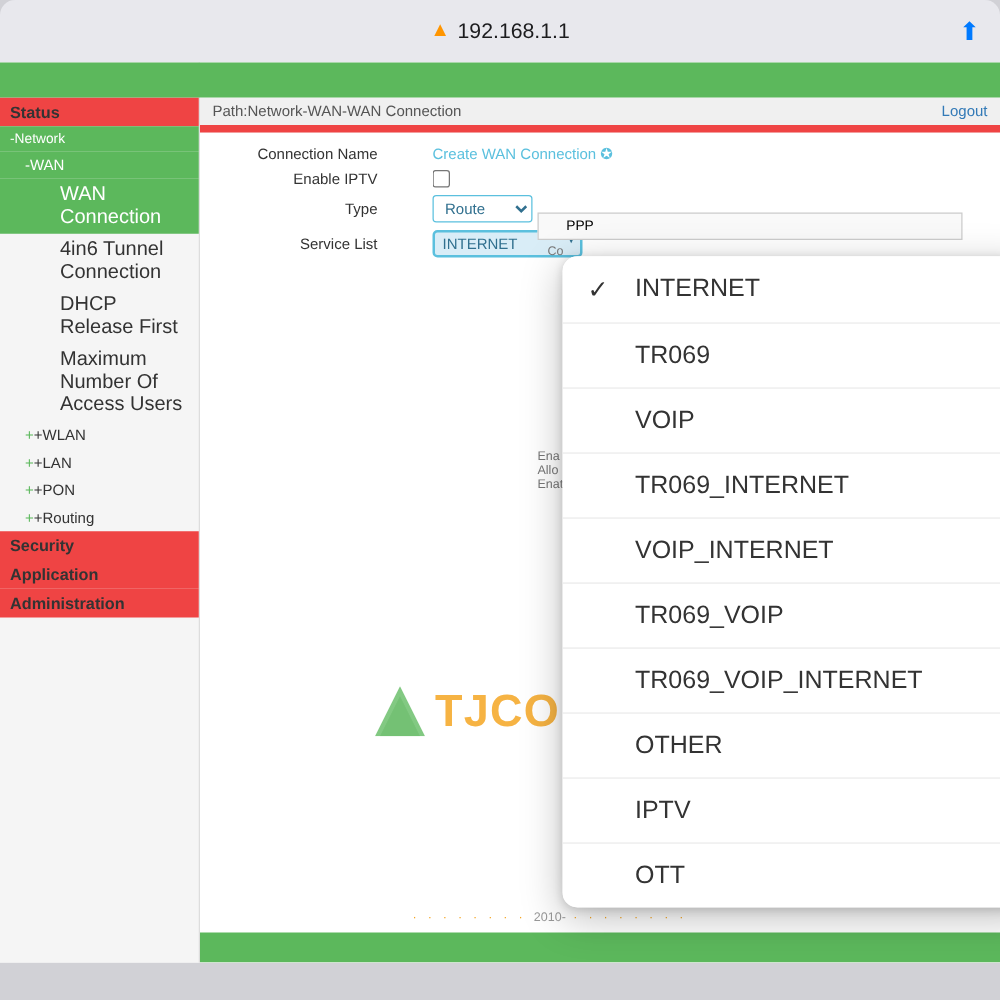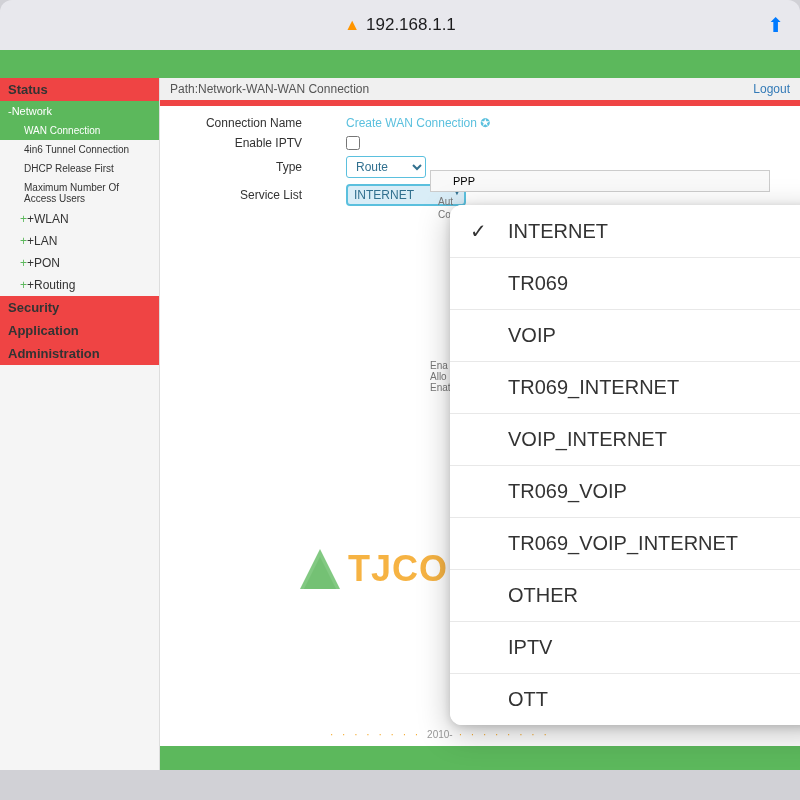--- a/index.html
+++ b/index.html
@@ -86,22 +86,22 @@
     }
     .sidebar-item.active {
       background: #5cb85c;
       color: white;
     }
     .sidebar-item.sub {
       padding-left: 20px;
       font-size: 12px;
     }
     .sidebar-item.indented {
-      padding-left: 24px;
-      font-size: 10px;
+      padding-left: 48px;
+      font-size: 16px;
     }
 
     
     .main-content {
       flex: 1;
       padding-top: 28px;
       background: #fff;
       position: relative;
       overflow: hidden;
     }
@@ -257,20 +257,21 @@
   <span class="share-icon">⬆</span>
 </div>
 
 <div class="router-ui">
 
   <div class="router-header"></div>
 
   <div class="sidebar">
     <div class="sidebar-section-header">Status</div>
     <div class="sidebar-item active">-Network</div>
+    <div class="sidebar-item sub active">-WAN</div>
     <div class="sidebar-item indented active" style="background:#5cb85c;color:white;">WAN Connection</div>
     <div class="sidebar-item indented">4in6 Tunnel Connection</div>
     <div class="sidebar-item indented">DHCP Release First</div>
     <div class="sidebar-item indented">Maximum Number Of Access Users</div>
     <div class="sidebar-item sub">
       <span style="color:#5cb85c;">+</span><span>+WLAN</span>
     </div>
     <div class="sidebar-item sub">
       <span style="color:#5cb85c;">+</span><span>+LAN</span>
     </div>
@@ -316,23 +317,20 @@
           <span style="position:absolute;right:4px;top:2px;font-size:10px;color:#31708f;">▼</span>
         </div>
       </div>
     </div>
 
     <div style="position:absolute;top:120px;left:270px;width:340px;">
       <div style="border:1px solid #ccc;background:#f9f9f9;padding:4px 22px;font-size:11px;margin-bottom:4px;">
         <span>PPP</span>
       </div>
       <div style="font-size:10px;color:#777;margin:2px 8px;">
-        <span>Aut</span>
-      </div>
-      <div style="font-size:10px;color:#777;margin:2px 8px;">
         <span>Co</span>
       </div>
     </div>
 
     <div style="position:absolute;top:310px;left:270px;width:100px;font-size:10px;color:#777;">
       <div>Ena</div>
       <div>Allo</div>
       <div>Enat</div>
     </div>
 

